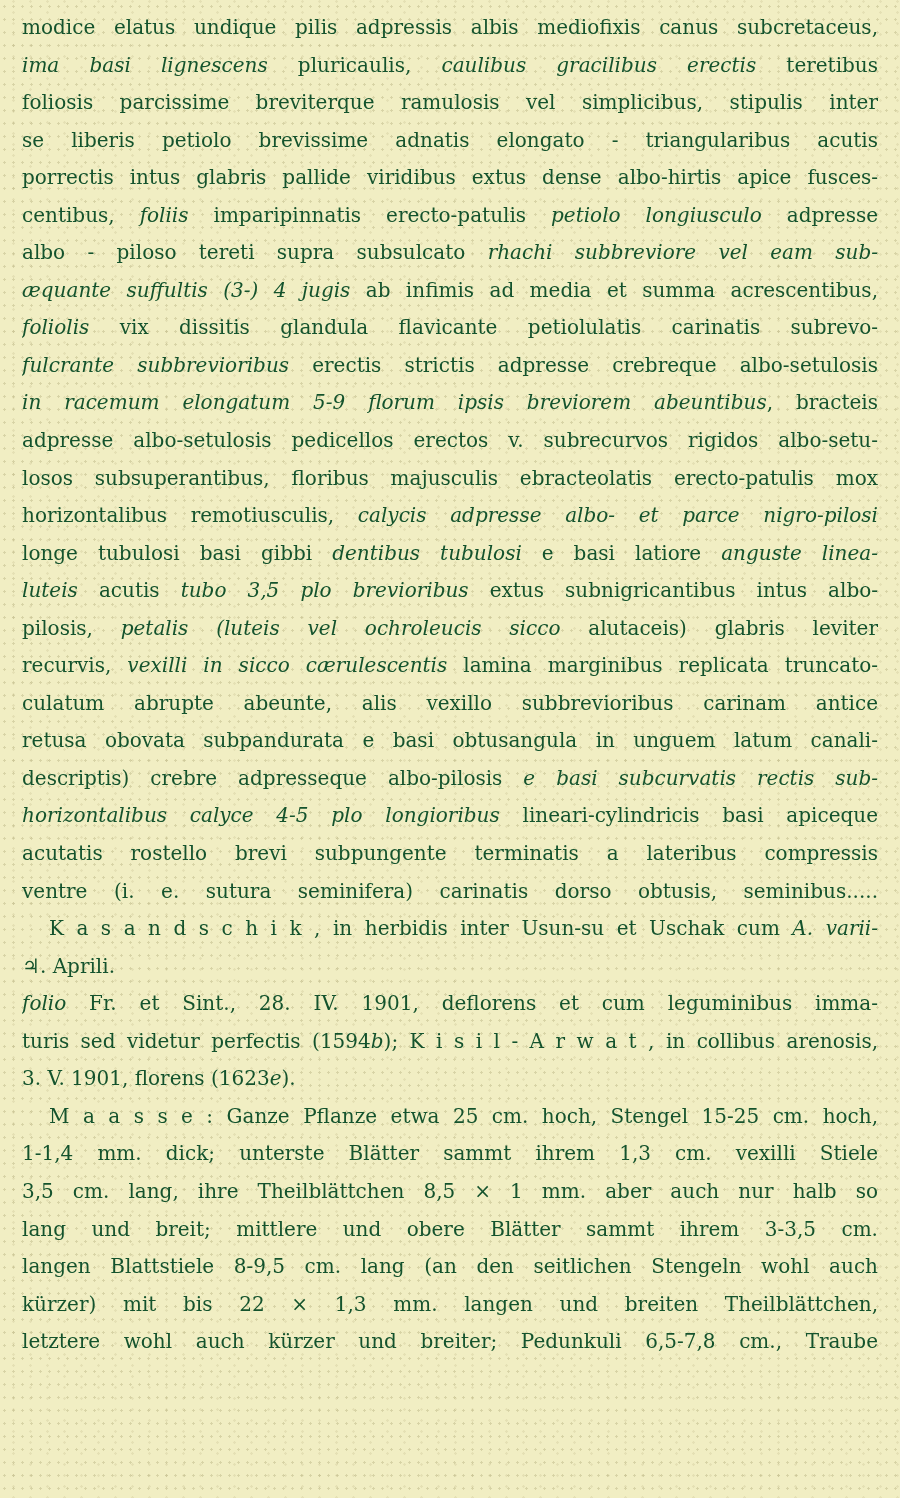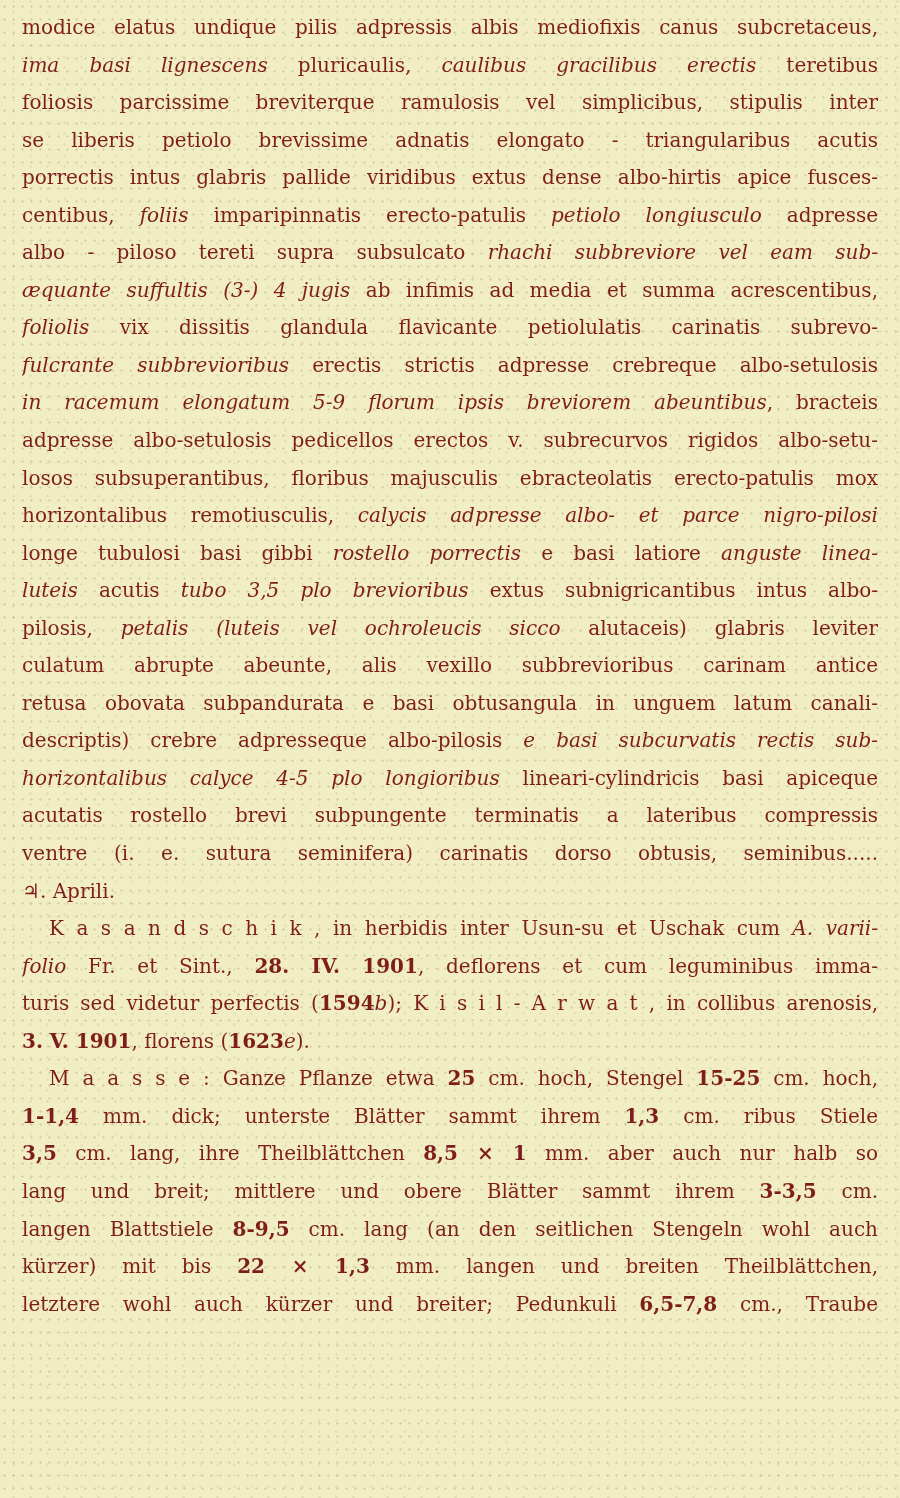--- a/index.html
+++ b/index.html
@@ -24,38 +24,38 @@
     inset: 0;
   }
   .text-block {
     position: absolute;
     left: 22px;
     right: 22px;
     top: 9px;
     font-family: "DejaVu Serif", "Liberation Serif", serif;
     font-size: 20px;
     line-height: 37.55px;
-    color: #7f1d1d;
+    color: #14532d;
     text-rendering: optimizeLegibility;
   }
   .line {
     height: 37.55px;
     overflow: hidden;
     text-align: justify;
     text-align-last: justify;
     white-space: normal;
   }
   .line.last {
     text-align-last: left;
   }
   .line.indent {
     text-indent: 27px;
   }
   .it  { font-style: italic; }
-  .b   { font-weight: bold; }
+  .b   { font-weight: normal; }
   .sym { font-family: "DejaVu Sans", sans-serif; }
 </style>
 </head>
 <body>
 
 <div class="page">
   <div class="text-block" id="text-block">
       <div class="line"><span>modice elatus undique pilis adpressis albis mediofixis canus subcretaceus,</span></div>
       <div class="line"><span class="it">ima basi lignescens</span><span> pluricaulis, </span><span class="it">caulibus gracilibus erectis</span><span> teretibus</span></div>
       <div class="line"><span>foliosis parcissime breviterque ramulosis vel simplicibus, stipulis inter</span></div>
@@ -63,35 +63,36 @@
       <div class="line"><span>porrectis intus glabris pallide viridibus extus dense albo-hirtis apice fusces-</span></div>
       <div class="line"><span>centibus, </span><span class="it">foliis</span><span> imparipinnatis erecto-patulis </span><span class="it">petiolo longiusculo</span><span> adpresse</span></div>
       <div class="line"><span>albo - piloso tereti supra subsulcato </span><span class="it">rhachi subbreviore vel eam sub-</span></div>
       <div class="line"><span class="it">æquante suffultis (3-) 4 jugis</span><span> ab infimis ad media et summa acrescentibus,</span></div>
       <div class="line"><span class="it">foliolis</span><span> vix dissitis glandula flavicante petiolulatis carinatis subrevo-</span></div>
       <div class="line"><span class="it">fulcrante subbrevioribus</span><span> erectis strictis adpresse crebreque albo-setulosis</span></div>
       <div class="line"><span class="it">in racemum elongatum 5-9 florum ipsis breviorem abeuntibus</span><span>, bracteis</span></div>
       <div class="line"><span>adpresse albo-setulosis pedicellos erectos v. subrecurvos rigidos albo-setu-</span></div>
       <div class="line"><span>losos subsuperantibus, floribus majusculis ebracteolatis erecto-patulis mox</span></div>
       <div class="line"><span>horizontalibus remotiusculis, </span><span class="it">calycis adpresse albo- et parce nigro-pilosi</span></div>
-      <div class="line"><span>longe tubulosi basi gibbi </span><span class="it">rostello porrectis</span><span> e basi latiore </span><span class="it">anguste linea-</span></div>
+      <div class="line"><span>longe tubulosi basi gibbi </span><span class="it">dentibus tubulosi</span><span> e basi latiore </span><span class="it">anguste linea-</span></div>
       <div class="line"><span class="it">luteis</span><span> acutis </span><span class="it">tubo 3,5 plo brevioribus</span><span> extus subnigricantibus intus albo-</span></div>
       <div class="line"><span>pilosis, </span><span class="it">petalis (luteis vel ochroleucis sicco</span><span> alutaceis) glabris leviter</span></div>
+      <div class="line"><span>recurvis, </span><span class="it">vexilli in sicco cærulescentis</span><span> lamina marginibus replicata truncato-</span></div>
       <div class="line"><span>culatum abrupte abeunte, alis vexillo subbrevioribus carinam antice</span></div>
       <div class="line"><span>retusa obovata subpandurata e basi obtusangula in unguem latum canali-</span></div>
       <div class="line"><span>descriptis) crebre adpresseque albo-pilosis </span><span class="it">e basi subcurvatis rectis sub-</span></div>
       <div class="line"><span class="it">horizontalibus calyce 4-5 plo longioribus</span><span> lineari-cylindricis basi apiceque</span></div>
       <div class="line"><span>acutatis rostello brevi subpungente terminatis a lateribus compressis</span></div>
       <div class="line"><span>ventre (i. e. sutura seminifera) carinatis dorso obtusis, seminibus.....</span></div>
+      <div class="line indent"><span>K a s a n d s c h i k , in herbidis inter Usun-su et Uschak cum </span><span class="it">A. varii-</span></div>
       <div class="line last"><span class="sym">♃</span><span>. Aprili.</span></div>
-      <div class="line indent"><span>K a s a n d s c h i k , in herbidis inter Usun-su et Uschak cum </span><span class="it">A. varii-</span></div>
       <div class="line"><span class="it">folio</span><span> Fr. et Sint., </span><span class="b">28. IV. 1901</span><span>, deflorens et cum leguminibus imma-</span></div>
       <div class="line"><span>turis sed videtur perfectis (</span><span class="b">1594</span><span class="it">b</span><span>); K i s i l - A r w a t , in collibus arenosis,</span></div>
       <div class="line last"><span class="b">3. V. 1901</span><span>, florens (</span><span class="b">1623</span><span class="it">e</span><span>).</span></div>
       <div class="line indent"><span>M a a s s e : Ganze Pflanze etwa </span><span class="b">25</span><span> cm. hoch, Stengel </span><span class="b">15-25</span><span> cm. hoch,</span></div>
-      <div class="line"><span class="b">1-1,4</span><span> mm. dick; unterste Blätter sammt ihrem </span><span class="b">1,3</span><span> cm. ribus Stiele</span></div>
+      <div class="line"><span class="b">1-1,4</span><span> mm. dick; unterste Blätter sammt ihrem </span><span class="b">1,3</span><span> cm. vexilli Stiele</span></div>
       <div class="line"><span class="b">3,5</span><span> cm. lang, ihre Theilblättchen </span><span class="b">8,5 × 1</span><span> mm. aber auch nur halb so</span></div>
       <div class="line"><span>lang und breit; mittlere und obere Blätter sammt ihrem </span><span class="b">3-3,5</span><span> cm.</span></div>
       <div class="line"><span>langen Blattstiele </span><span class="b">8-9,5</span><span> cm. lang (an den seitlichen Stengeln wohl auch</span></div>
       <div class="line"><span>kürzer) mit bis </span><span class="b">22 × 1,3</span><span> mm. langen und breiten Theilblättchen,</span></div>
       <div class="line"><span>letztere wohl auch kürzer und breiter; Pedunkuli </span><span class="b">6,5-7,8</span><span> cm., Traube</span></div>
     </div>
 </div>
 
 </body></html>

